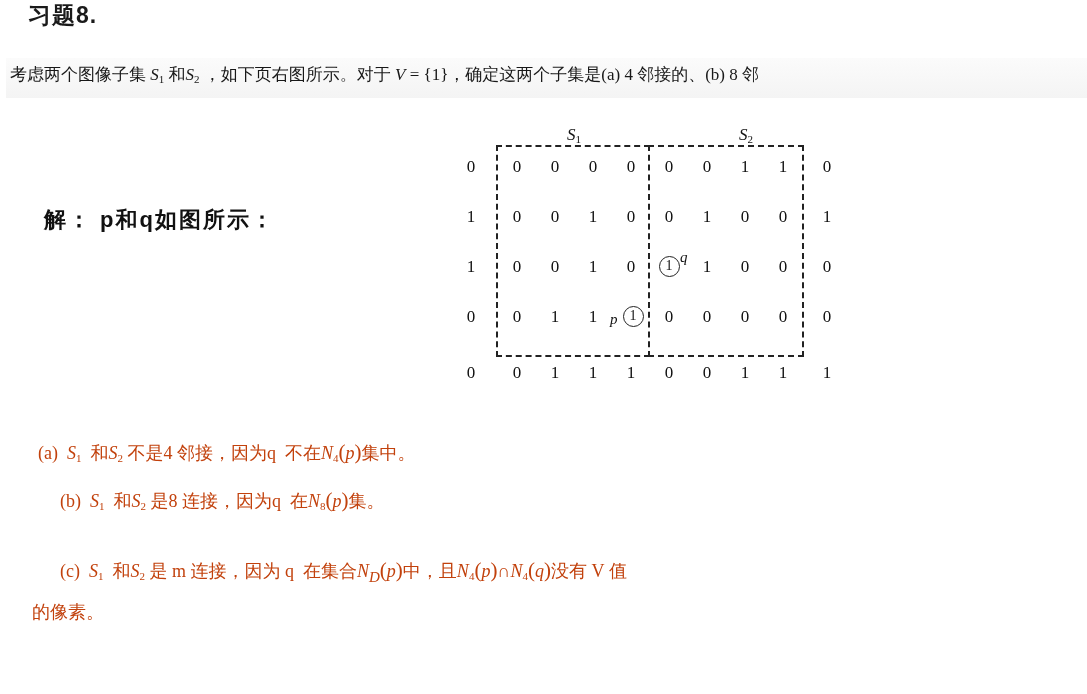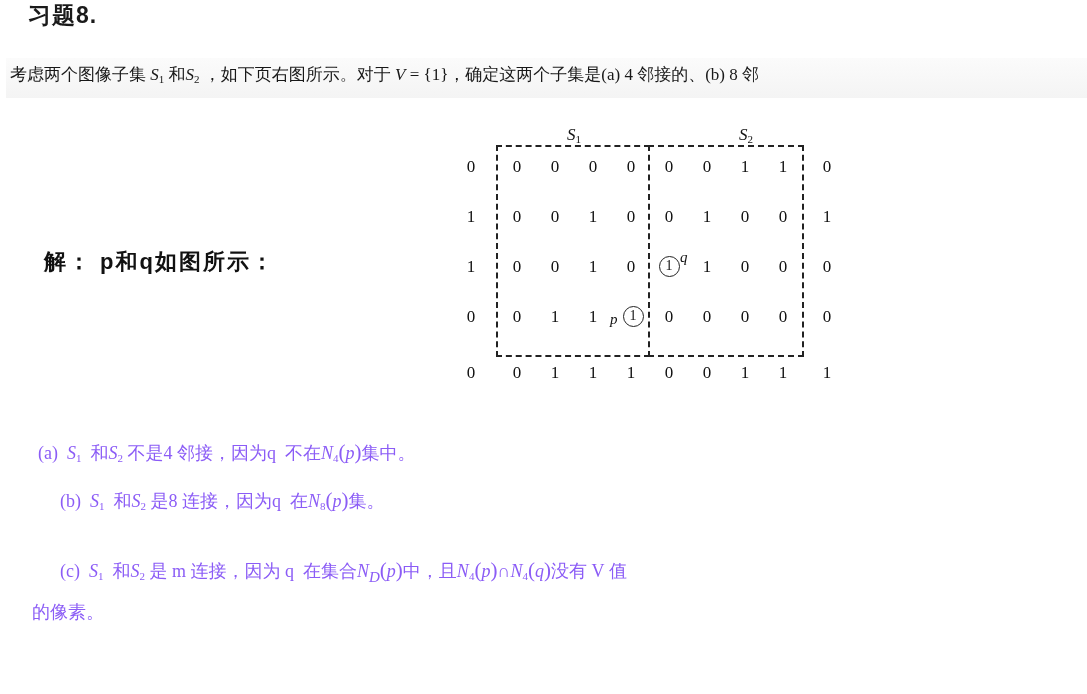--- a/index.html
+++ b/index.html
@@ -52,21 +52,20 @@
   
   .solution-line {
     position: absolute;
     left: 44px;
     top: 205px;
     font-family: "Liberation Sans", sans-serif;
     font-weight: bold;
     font-size: 22px;
     letter-spacing: 2px;
     color: #111;
-    margin-top: 42px;
   }
 
   
   .figure {
     position: absolute;
     left: 470px;
     top: 125px;
     width: 510px;
     height: 295px;
   }
@@ -126,21 +125,21 @@
   
   .answers {
     position: absolute;
     left: 0px;
     top: 440px;
     width: 1087px;
   }
   .ans {
     position: absolute;
     font-size: 18px;
-    color: #8b5cf6;
+    color: #c2410c;
     white-space: nowrap;
   }
   .ans i { font-style: italic; }
   .ans .sub { font-size: 11px; vertical-align: -3px; }
   .ans-a { left: 38px; top: 0px; }
   .ans-b { left: 60px; top: 48px; }
   .ans-c { left: 60px; top: 118px; }
   .ans-c2 { left: 32px; top: 160px; }
   .big-paren { font-size: 21px; }
 </style>

